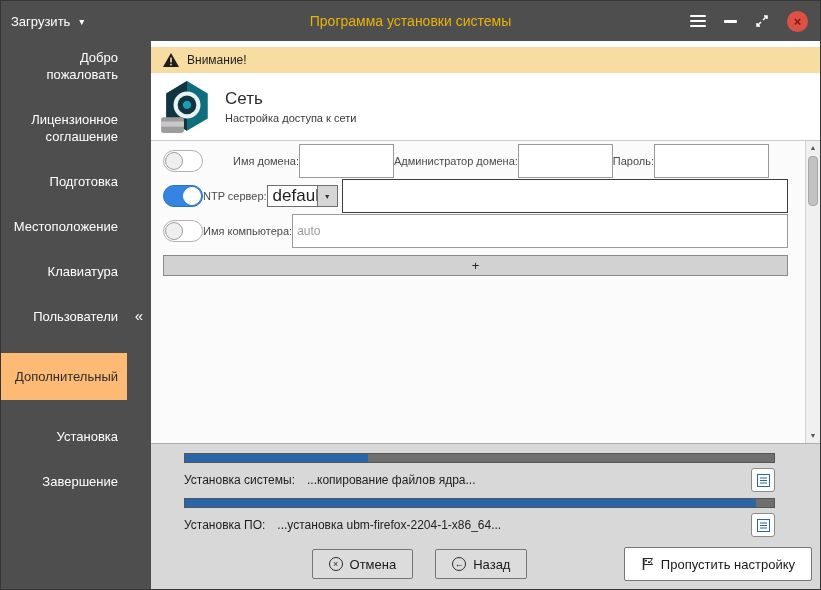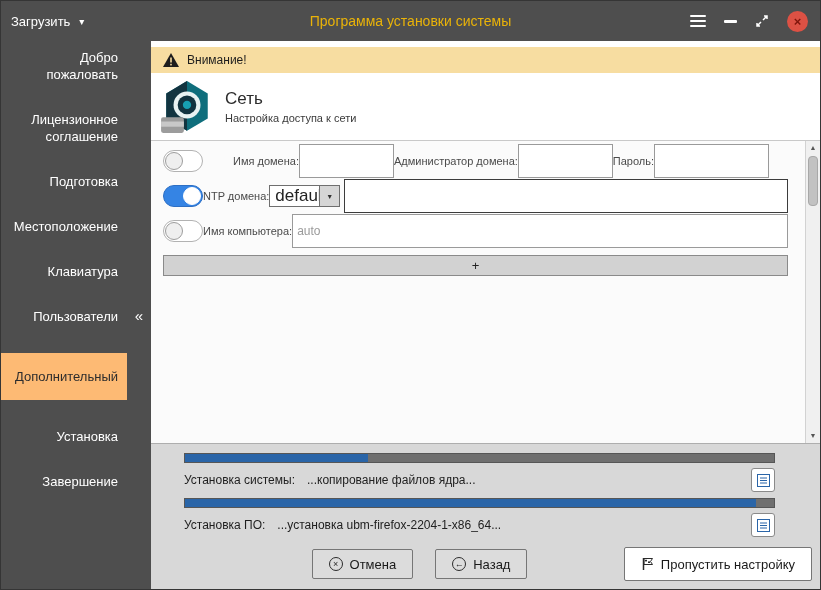--- a/index.html
+++ b/index.html
@@ -269,21 +269,21 @@
             <span class="flabel">Администратор домена:</span>
             <input class="tinput w95" style="">
             <span class="flabel">Пароль:</span>
             <input class="tinput w115" style="">
           </div>
 
           <div class="frow">
             <div class="toggle on">
                 <span class="knob"></span>
               </div>
-            <span class="flabel">NTP домена:</span>
+            <span class="flabel">NTP сервер:</span>
             <div class="select-box">default</div>
             <div class="select-arrow-btn">▼</div>
             <input class="tinput grow dark-border" style="margin-left: 4px;">
           </div>
 
           <div class="frow">
             <div class="toggle">
                 <span class="knob"></span>
               </div>
             <span class="flabel">Имя компьютера:</span>

